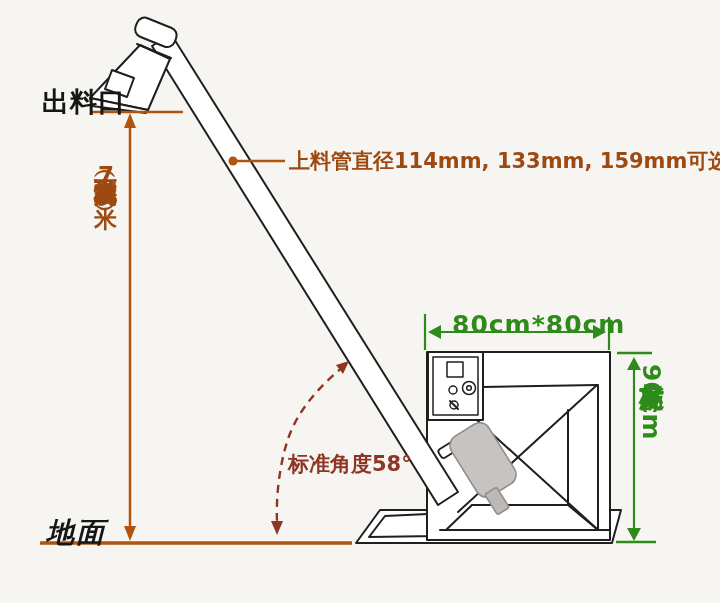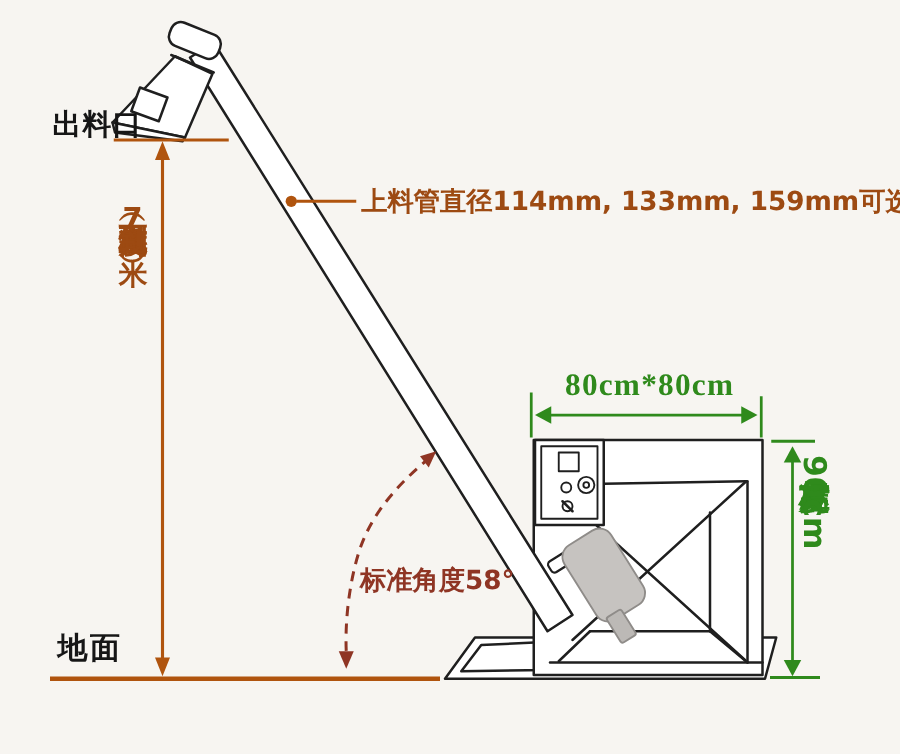--- a/index.html
+++ b/index.html
@@ -21,26 +21,26 @@
   .lbl{position:absolute;font-weight:bold;white-space:nowrap;}
   .lbl-black{color:#161616;}
   .lbl-brown{color:var(--brown-text);}
   .lbl-green{color:var(--green);}
   .lbl-maroon{color:var(--maroon);}
   .vert{
     writing-mode:vertical-rl;
     text-orientation:mixed;
   }
   .upright{text-orientation:upright;}
-  #outlet-label{left:42px;top:84px;font-size:23px;letter-spacing:1px;font-family:Liberation Serif, serif;}
-  #ground-label{left:46px;top:502px;font-size:24px;letter-spacing:2px;}
+  #outlet-label{left:42px;top:84px;font-size:27px;letter-spacing:1px;font-family:Liberation Serif, serif;}
+  #ground-label{left:46px;top:514px;font-size:28px;letter-spacing:2px;font-style:italic;}
   #feeder-height-label{left:94px;top:162px;font-size:23px;line-height:23px;letter-spacing:0px;}
   #pipe-label{left:289px;top:147px;font-size:21px;}
   #bin-title{left:438px;top:276px;font-size:22px;}
-  #bin-value{left:452px;top:295px;font-size:25px;letter-spacing:1px;font-family:Liberation Serif, serif;}
+  #bin-value{left:452px;top:310px;font-size:25px;letter-spacing:1px;}
   #height-label{left:638px;top:364px;font-size:25px;line-height:26px;}
   #angle-label{left:288px;top:450px;font-size:21px;text-align:right;}
 </style>
 </head>
 <body>
 
 <div id="stage">
 
   <svg id="drawing" width="720" height="603" viewBox="0 0 720 603">
 

